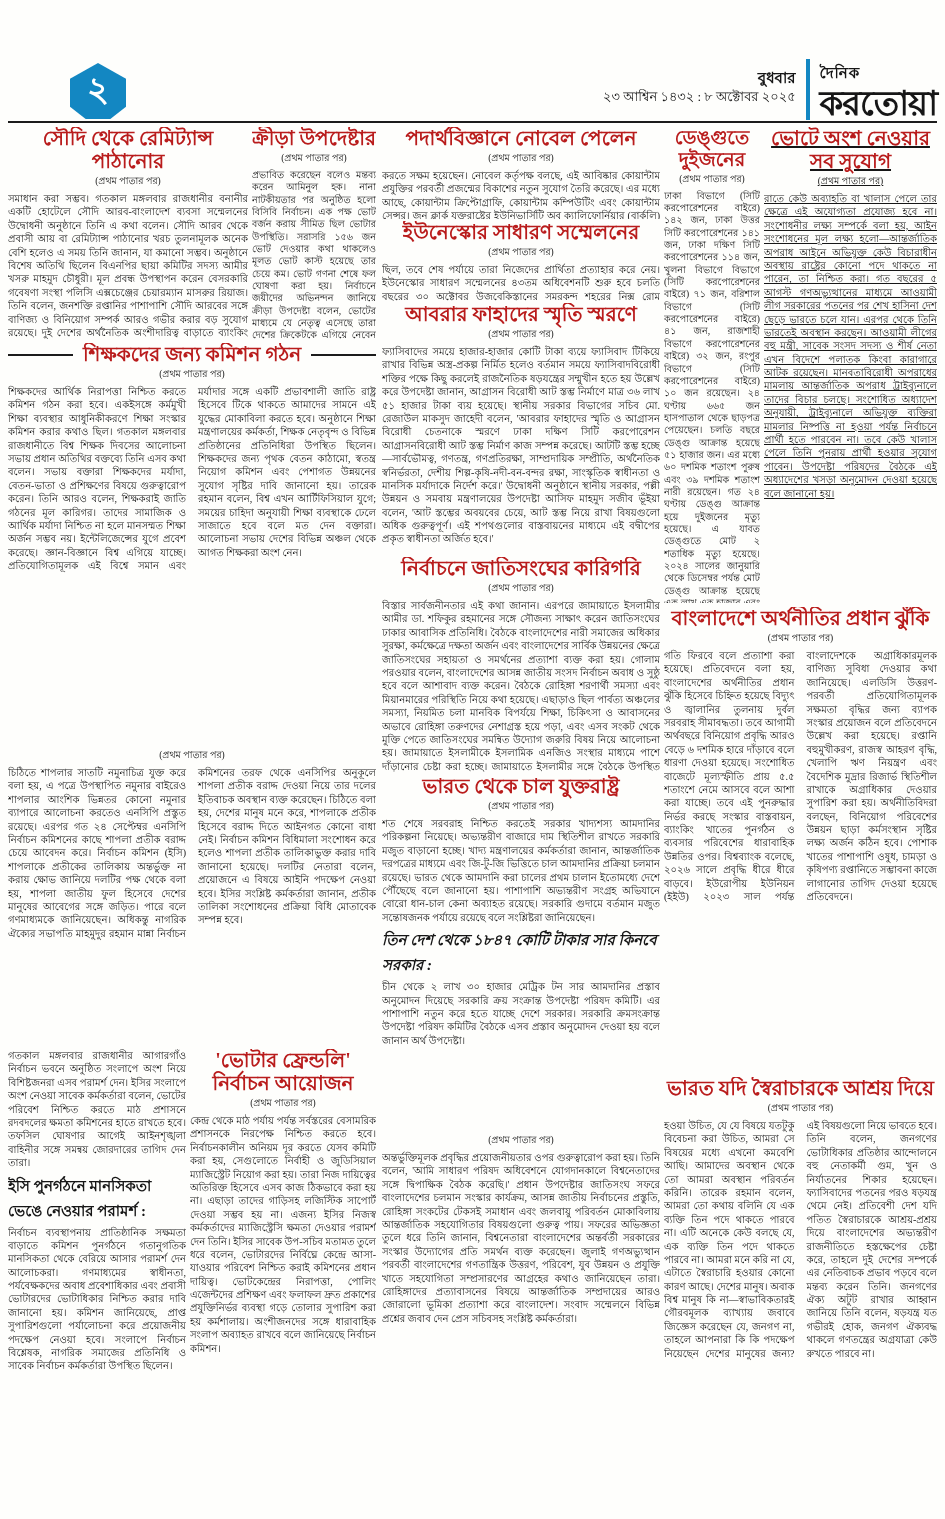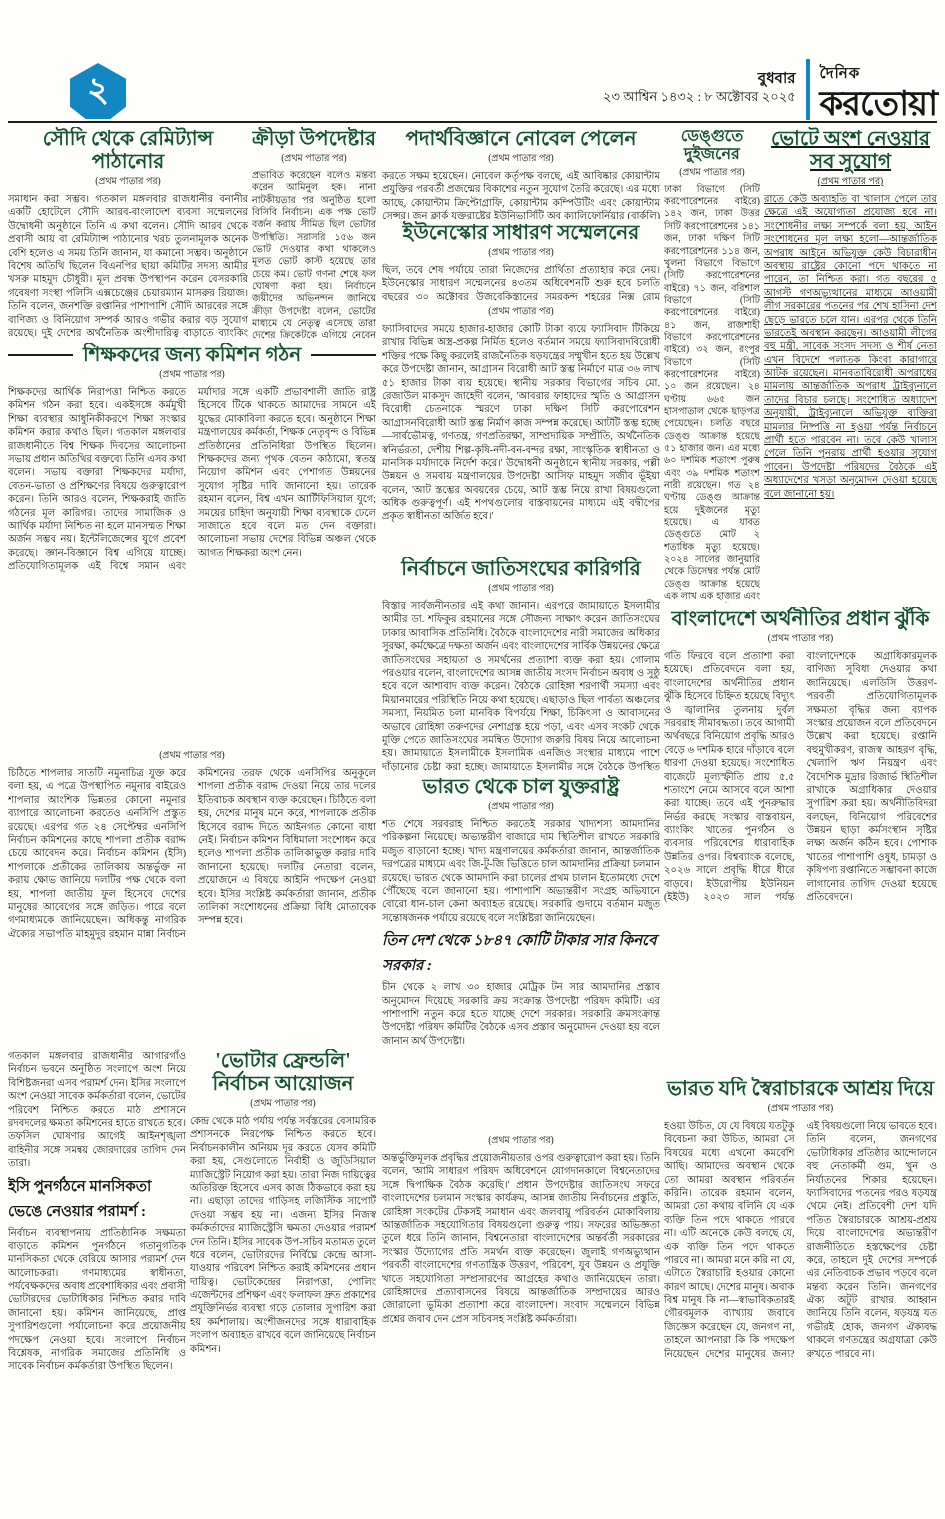--- a/index.html
+++ b/index.html
@@ -25,24 +25,24 @@
   .dateblock .date { font-size:13px; }
   .mast-divider { width:4px; background:#1387c2; }
   .brand { text-align:left; padding-top:2px; }
   .brand .brand-top { font-weight:bold; font-size:15px; letter-spacing:1px; }
   .brand .brand-main { font-weight:900; font-size:34px; line-height:1.0;
     font-family:"Liberation Sans","DejaVu Sans",sans-serif; letter-spacing:-1px; }
   .mast-rule { position:absolute; left:8px; right:8px; top:121px; height:2px; background:#1c1c1c; }
 
   
   .article { position:absolute; overflow:hidden; }
-  .article h2 { text-align:center; font-weight:bold; color:#14532d; line-height:1.15; }
+  .article h2 { text-align:center; font-weight:bold; color:#b91c1c; line-height:1.15; }
   .h-lg h2 { font-size:20px; }
   .h-md h2 { font-size:20px; }
-  .h-sm h2 { font-size:16px; }
+  .h-sm h2 { font-size:19px; }
   .cont { text-align:center; font-size:9.5px; margin:1px 0 3px; }
   .bodytx {
     font-size:10px; line-height:1.34; text-align:justify;
     text-justify:inter-word; word-break:break-word;
   }
   .bodytx.small { font-size:9.5px; line-height:1.3; }
   .two-col { column-count:2; column-gap:12px; }
   .subhead { font-weight:bold; font-size:15px; margin:4px 0 2px; }
   .lead-bold { font-weight:bold; font-style:italic; }
   .ruled h2 { display:flex; align-items:center; gap:10px; }
@@ -89,20 +89,21 @@
     <div class="bodytx">করতে সক্ষম হয়েছেন। নোবেল কর্তৃপক্ষ বলছে, এই আবিষ্কার কোয়ান্টাম প্রযুক্তির পরবর্তী প্রজন্মের বিকাশের নতুন সুযোগ তৈরি করেছে। এর মধ্যে আছে, কোয়ান্টাম ক্রিপ্টোগ্রাফি, কোয়ান্টাম কম্পিউটিং এবং কোয়ান্টাম সেন্সর। জন ক্লার্ক যুক্তরাষ্ট্রের ইউনিভার্সিটি অব ক্যালিফোর্নিয়ার (বার্কলি) অধ্যাপক। আর ইউনিভার্সিটি অব ক্যালিফোর্নিয়ার (সান্তা বারবারা) অধ্যাপক হলেন মিশেল এইচ ডেভোরে ও জন এম মার্টিনিস। গত বছর মেশিন লার্নিং ও কৃত্রিম বুদ্ধিমত্তায় গুরুত্বপূর্ণ অবদানের জন্য পদার্থবিজ্ঞানে নোবেল পুরস্কার দেওয়া হয়েছিল।</div>
   </div>
 
   <div class="article h-md" style="left:382px; top:221px; width:278px; height:80px;">
     <h2>ইউনেস্কোর সাধারণ সম্মেলনের</h2>
     <div class="cont">(প্রথম পাতার পর)</div>
     <div class="bodytx">ছিল, তবে শেষ পর্যায়ে তারা নিজেদের প্রার্থিতা প্রত্যাহার করে নেয়। ইউনেস্কোর সাধারণ সম্মেলনের ৪৩তম অধিবেশনটি শুরু হবে চলতি বছরের ৩০ অক্টোবর উজবেকিস্তানের সমরকন্দ শহরের নিক্স রোম কনফারেন্স সেন্টারে। সম্মেলনের কার্যক্রম শেষ হওয়ার কথা রয়েছে ১৩ নভেম্বর। এই জয় বাংলাদেশের জন্য একটি বড় ধরনের কূটনৈতিক সাফল্য ও সাংস্কৃতিক মর্যাদার প্রতীক হিসেবে দেখা হচ্ছে। দেশের জন্য আন্তর্জাতিকভাবে একটি মর্যাদাপূর্ণ অর্জন।</div>
   </div>
 
   <div class="article h-lg" style="left:382px; top:303px; width:278px; height:252px;">
+    <h2>আবরার ফাহাদের স্মৃতি স্মরণে</h2>
     <div class="cont">(প্রথম পাতার পর)</div>
     <div class="bodytx">ফ্যাসিবাদের সময়ে হাজার-হাজার কোটি টাকা ব্যয়ে ফ্যাসিবাদ টিকিয়ে রাখার বিভিন্ন অস্ত্র-প্রকল্প নির্মিত হলেও বর্তমান সময়ে ফ্যাসিবাদবিরোধী শক্তির পক্ষে কিছু করলেই রাজনৈতিক ষড়যন্ত্রের সম্মুখীন হতে হয় উল্লেখ করে উপদেষ্টা জানান, আগ্রাসন বিরোধী আট স্তম্ভ নির্মাণে মাত্র ৩৬ লাখ ৫১ হাজার টাকা ব্যয় হয়েছে। স্থানীয় সরকার বিভাগের সচিব মো. রেজাউল মাকসুদ জাহেদী বলেন, 'আবরার ফাহাদের স্মৃতি ও আগ্রাসন বিরোধী চেতনাকে স্মরণে ঢাকা দক্ষিণ সিটি করপোরেশন আগ্রাসনবিরোধী আট স্তম্ভ নির্মাণ কাজ সম্পন্ন করেছে। আটটি স্তম্ভ হচ্ছে—সার্বভৌমত্ব, গণতন্ত্র, গণপ্রতিরক্ষা, সাম্প্রদায়িক সম্প্রীতি, অর্থনৈতিক স্বনির্ভরতা, দেশীয় শিল্প-কৃষি-নদী-বন-বন্দর রক্ষা, সাংস্কৃতিক স্বাধীনতা ও মানসিক মর্যাদাকে নির্দেশ করে।' উদ্বোধনী অনুষ্ঠানে স্থানীয় সরকার, পল্লী উন্নয়ন ও সমবায় মন্ত্রণালয়ের উপদেষ্টা আসিফ মাহমুদ সজীব ভূঁইয়া বলেন, 'আট স্তম্ভের অবয়বের চেয়ে, আট স্তম্ভ নিয়ে রাখা বিষয়গুলো অধিক গুরুত্বপূর্ণ। এই শপথগুলোর বাস্তবায়নের মাধ্যমে এই বদ্বীপের প্রকৃত স্বাধীনতা অর্জিত হবে।'</div>
   </div>
 
   <div class="article h-lg" style="left:382px; top:557px; width:278px; height:216px;">
     <h2>নির্বাচনে জাতিসংঘের কারিগরি</h2>
     <div class="cont">(প্রথম পাতার পর)</div>
     <div class="bodytx">বিস্তার সার্বজনীনতার এই কথা জানান। এরপরে জামায়াতে ইসলামীর আমীর ডা. শফিকুর রহমানের সঙ্গে সৌজন্য সাক্ষাৎ করেন জাতিসংঘের ঢাকার আবাসিক প্রতিনিধি। বৈঠকে বাংলাদেশের নারী সমাজের অধিকার সুরক্ষা, কর্মক্ষেত্রে দক্ষতা অর্জন এবং বাংলাদেশের সার্বিক উন্নয়নের ক্ষেত্রে জাতিসংঘের সহায়তা ও সমর্থনের প্রত্যাশা ব্যক্ত করা হয়। গোলাম পরওয়ার বলেন, বাংলাদেশের আসন্ন জাতীয় সংসদ নির্বাচন অবাধ ও সুষ্ঠু হবে বলে আশাবাদ ব্যক্ত করেন। বৈঠকে রোহিঙ্গা শরণার্থী সমস্যা এবং মিয়ানমারের পরিস্থিতি নিয়ে কথা হয়েছে। এছাড়াও ছিল পার্বত্য অঞ্চলের সমস্যা, নিয়মিত চলা মানবিক বিপর্যয়ে শিক্ষা, চিকিৎসা ও আবাসনের অভাবে রোহিঙ্গা তরুণদের নেশাগ্রস্ত হয়ে পড়া, এবং এসব সংকট থেকে মুক্তি পেতে জাতিসংঘের সমন্বিত উদ্যোগ জরুরি বিষয় নিয়ে আলোচনা হয়। জামায়াতে ইসলামীকে ইসলামিক এনজিও সংস্থার মাধ্যমে পাশে দাঁড়ানোর চেষ্টা করা হচ্ছে। জামায়াতে ইসলামীর সঙ্গে বৈঠকে উপস্থিত ছিলেন সংগঠনটির সেক্রেটারি জেনারেল গোলাম পরওয়ার ও সুপ্রিম কোর্টের বিশিষ্ট আইনজীবী মীর আহমাদ বিন কাসেম (আরমান)।</div>
   </div>
 

